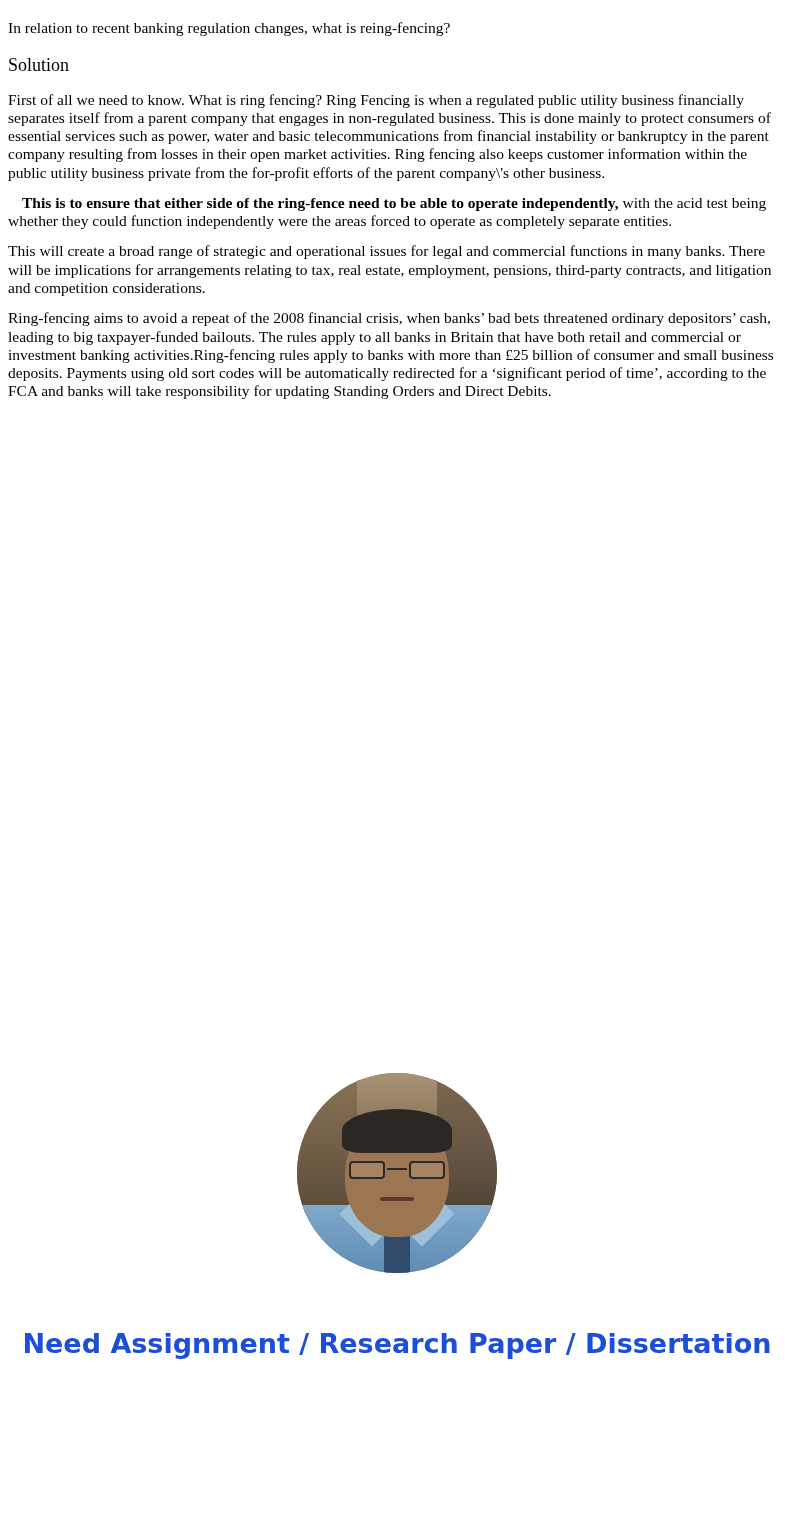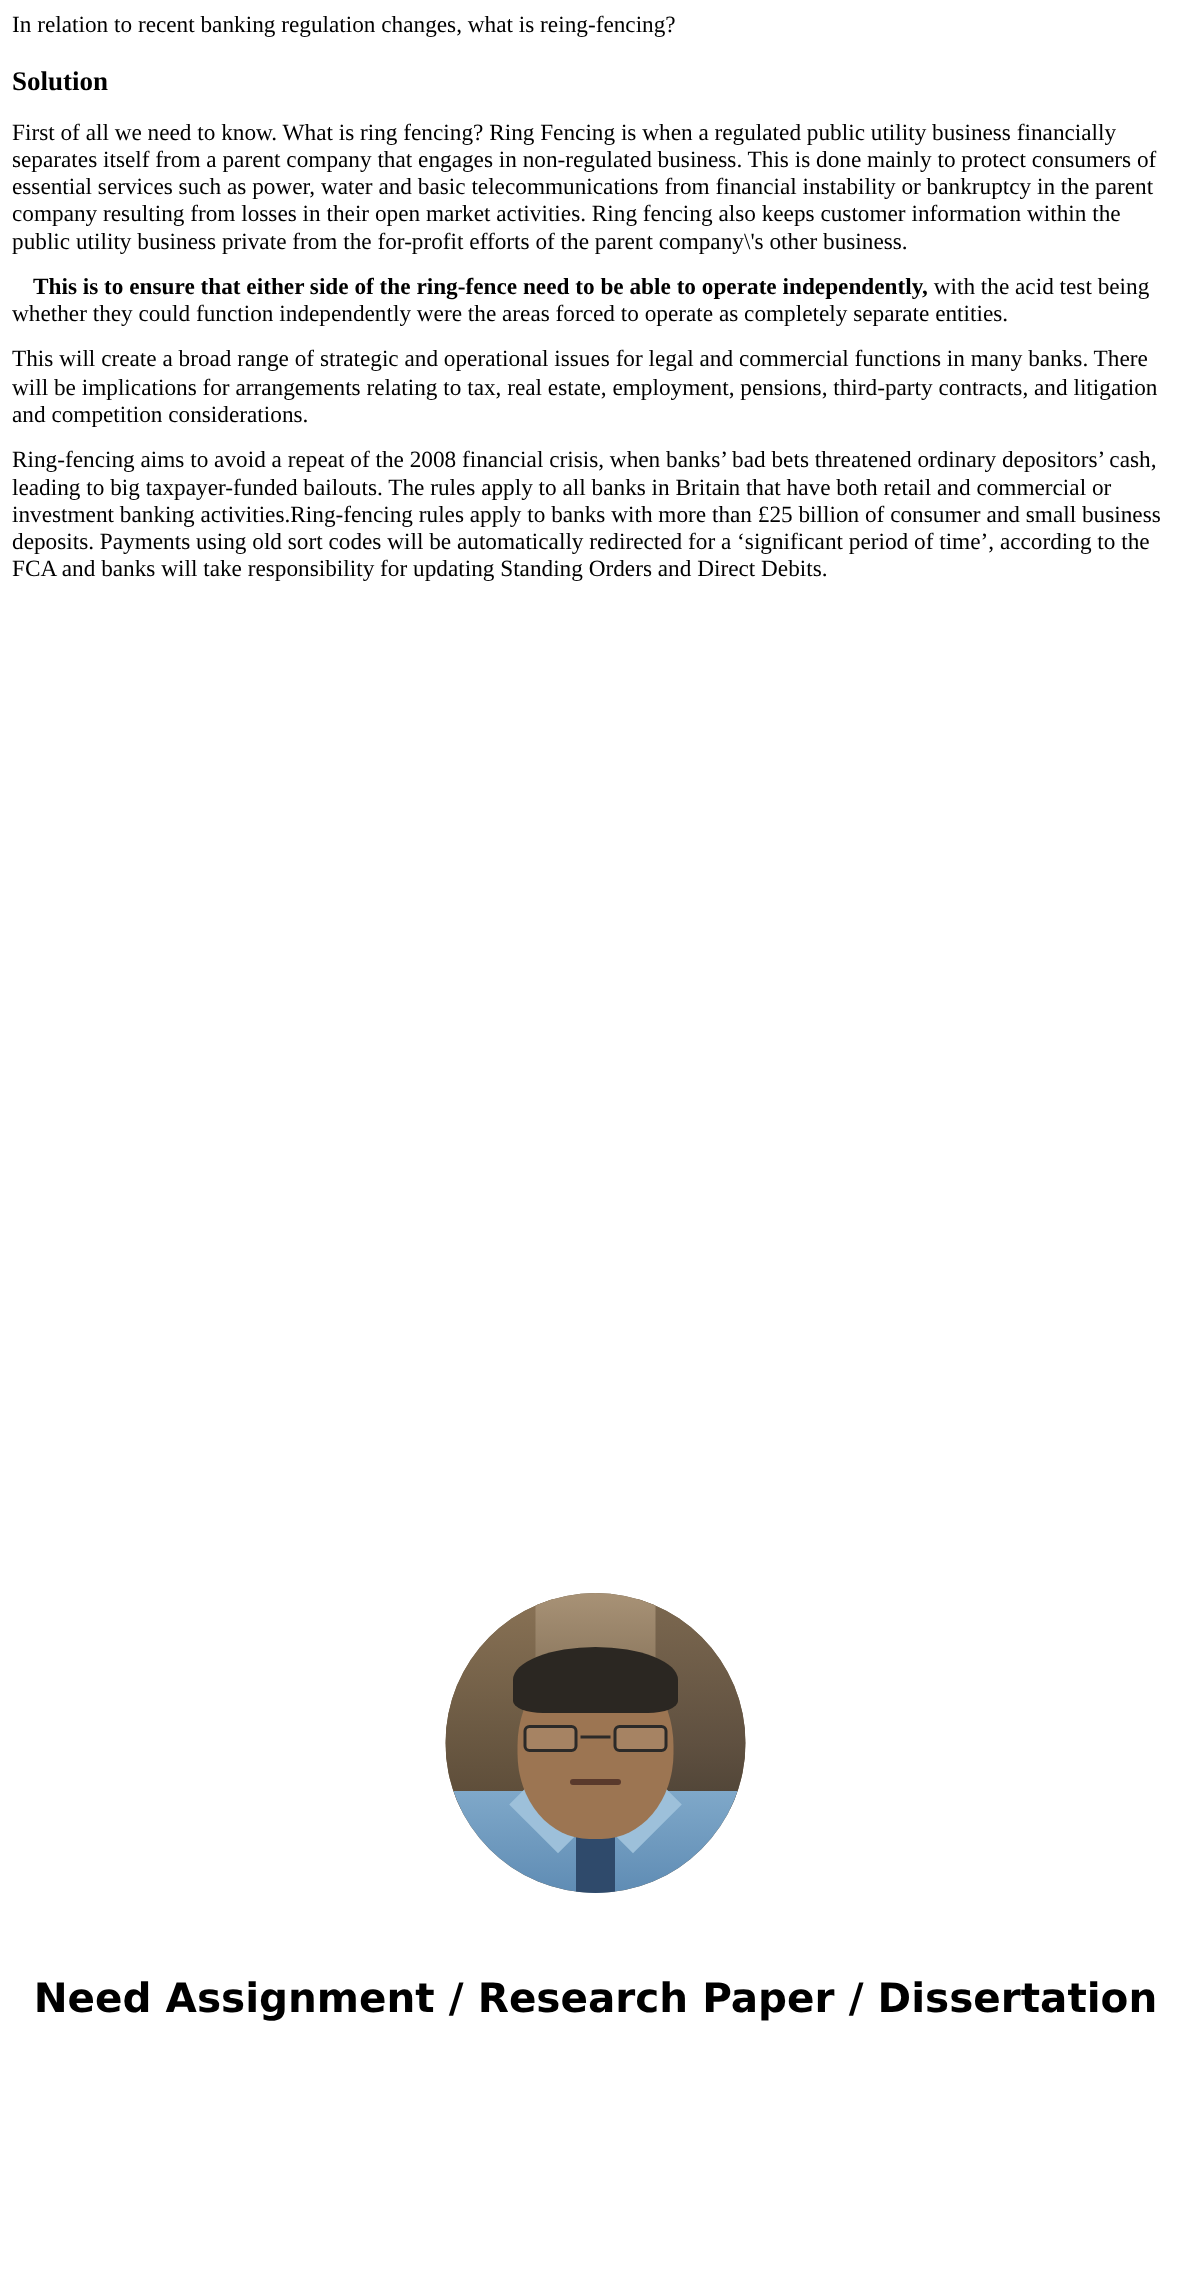--- a/index.html
+++ b/index.html
@@ -11,32 +11,32 @@
     width: 794px;
     min-height: 1523px;
     font-family: "Liberation Serif", "DejaVu Serif", serif;
     font-size: 15.5px;
     line-height: 1.18;
     color: #000000;
   }
   .page {
     width: 794px;
     box-sizing: border-box;
-    padding: 4px 8px 0 8px;
+    padding: 15px 8px 0 8px;
   }
   p.para {
     margin: 12px 0 12px 0;
     text-align: left;
   }
   p.para:first-child {
     margin-top: 4px;
   }
   h2.section-heading {
     font-size: 18px;
-    font-weight: bold;
+    font-weight: normal;
     margin: 18px 0 14px 0;
     font-family: "Liberation Serif", "DejaVu Serif", serif;
   }
   .bold-lead {
     font-weight: bold;
     margin-left: 14px;
   }
   .spacer {
     height: 660px;
   }
@@ -171,21 +171,21 @@
     background: #5a3a2c;
     border-radius: 3px;
   }
   .footer {
     margin-top: 56px;
     text-align: center;
     font-family: "DejaVu Sans", sans-serif;
     font-weight: bold;
     font-size: 27px;
     line-height: 1.12;
-    color: #000000;
+    color: #1d4ed8;
     padding-bottom: 24px;
   }
   .footer .line2 {
     display: block;
   }
   .footer .contact {
     display: block;
     margin-top: 2px;
   }
 </style>

